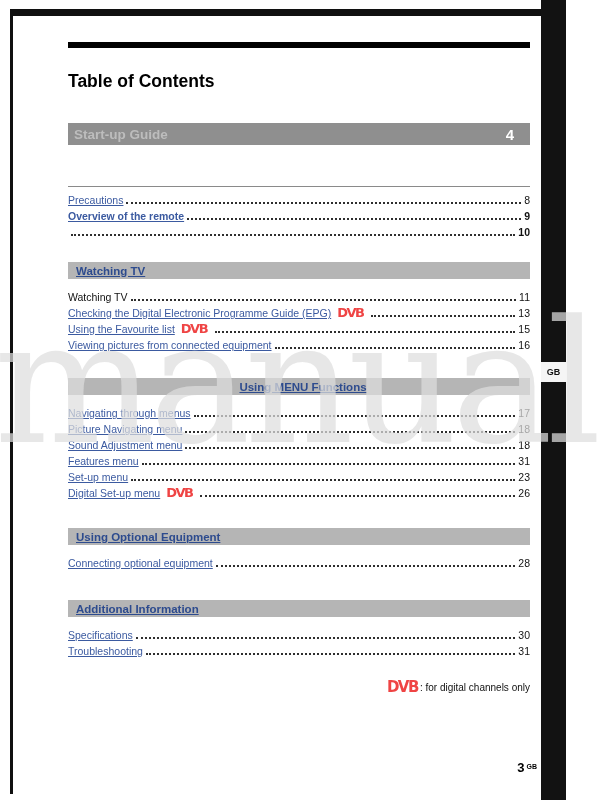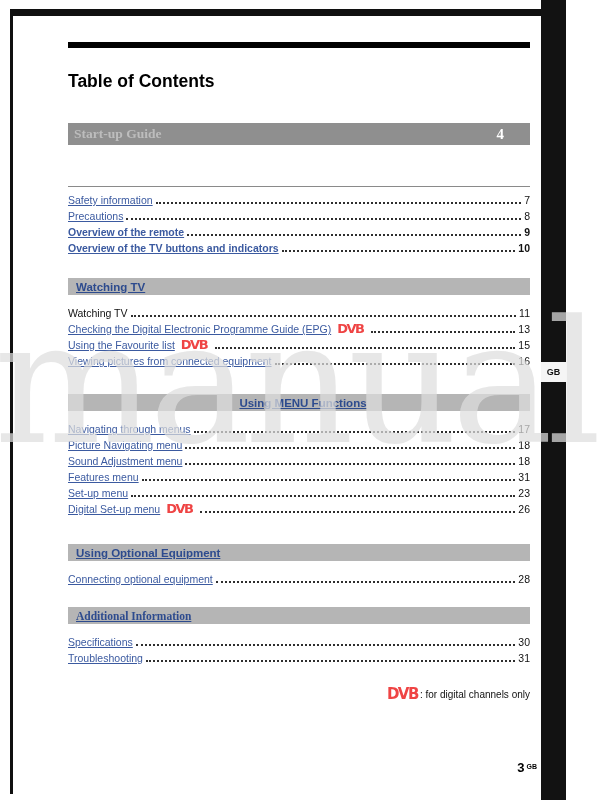--- a/index.html
+++ b/index.html
@@ -31,22 +31,21 @@
 
   
   .content { position:absolute; left:68px; width:462px; top:0; z-index:3; }
 
   .title-rule { margin-top:42px; height:6px; background:#000; }
   h1.page-title { margin-top:23px; font-size:17.5px; font-weight:bold; color:#000; }
 
   .banner {
     margin-top:31px; height:22px; background:#8f8f8f;
     display:flex; align-items:center; justify-content:space-between;
-    padding:0 26px 0 6px;
-    font-family:Liberation Serif, serif;
+    padding:0 16px 0 6px;
   }
   .banner-label { color:#bdbdbd; font-weight:bold; font-size:13.5px; }
   .banner-page  { color:#ffffff; font-weight:bold; font-size:15px; }
 
   .divider { margin-top:41px; border-top:1px solid #8a8a8a; }
 
   .intro-entries { margin-top:7px; }
 
   .toc-row { display:flex; align-items:flex-end; font-size:10.5px; line-height:12px; margin-bottom:4px; }
   .toc-row.bold .toc-link, .toc-row.bold .toc-page { font-weight:bold; }
@@ -66,21 +65,21 @@
     background:#b5b5b5; height:17px;
     display:flex; align-items:center; padding-left:8px;
   }
   .section-bar a {
     color:#2d4b8e; font-weight:bold; font-size:11.5px;
     text-decoration:underline; cursor:pointer;
   }
   .bar-1 { margin-top:24px; }
   .bar-2 { margin-top:27px;justify-content:center; }
   .bar-3 { margin-top:29px; }
-  .bar-4 { margin-top:22px;font-family:Liberation Serif, serif; }
+  .bar-4 { margin-top:31px; }
   .section-entries { margin-top:12px; }
 
   .footnote {
     margin-top:21px; display:flex; justify-content:flex-end; align-items:center;
     font-size:10px; color:#111;
   }
   .footnote .dvb { font-size:15px; margin:0 2px 0 0; }
 
   .page-footer { position:absolute; right:63px; top:758px; z-index:3; }
   .page-footer .num { font-size:13px; font-weight:bold; color:#000; }
@@ -102,36 +101,30 @@
 
   <div class="banner">
     <span class="banner-label">Start-up Guide</span>
     <span class="banner-page">4</span>
   </div>
 
   <div class="divider"></div>
 
   <div class="intro-entries">
     <div class="toc-row">
-      <a class="toc-link">Safety information</a>
-      <span class="leader"></span>
-      <span class="toc-page">7</span>
-    </div>
-    <div class="toc-row">
       <a class="toc-link">Precautions</a>
       <span class="leader"></span>
       <span class="toc-page">8</span>
     </div>
     <div class="toc-row bold">
       <a class="toc-link">Overview of the remote</a>
       <span class="leader"></span>
       <span class="toc-page">9</span>
     </div>
     <div class="toc-row bold">
-      <a class="toc-link">Overview of the TV buttons and indicators</a>
       <span class="leader"></span>
       <span class="toc-page">10</span>
     </div>
   </div>
 
   <div class="section-bar bar-1">
     <a>Watching TV</a>
   </div>
   <div class="section-entries">
     <div class="toc-row">

